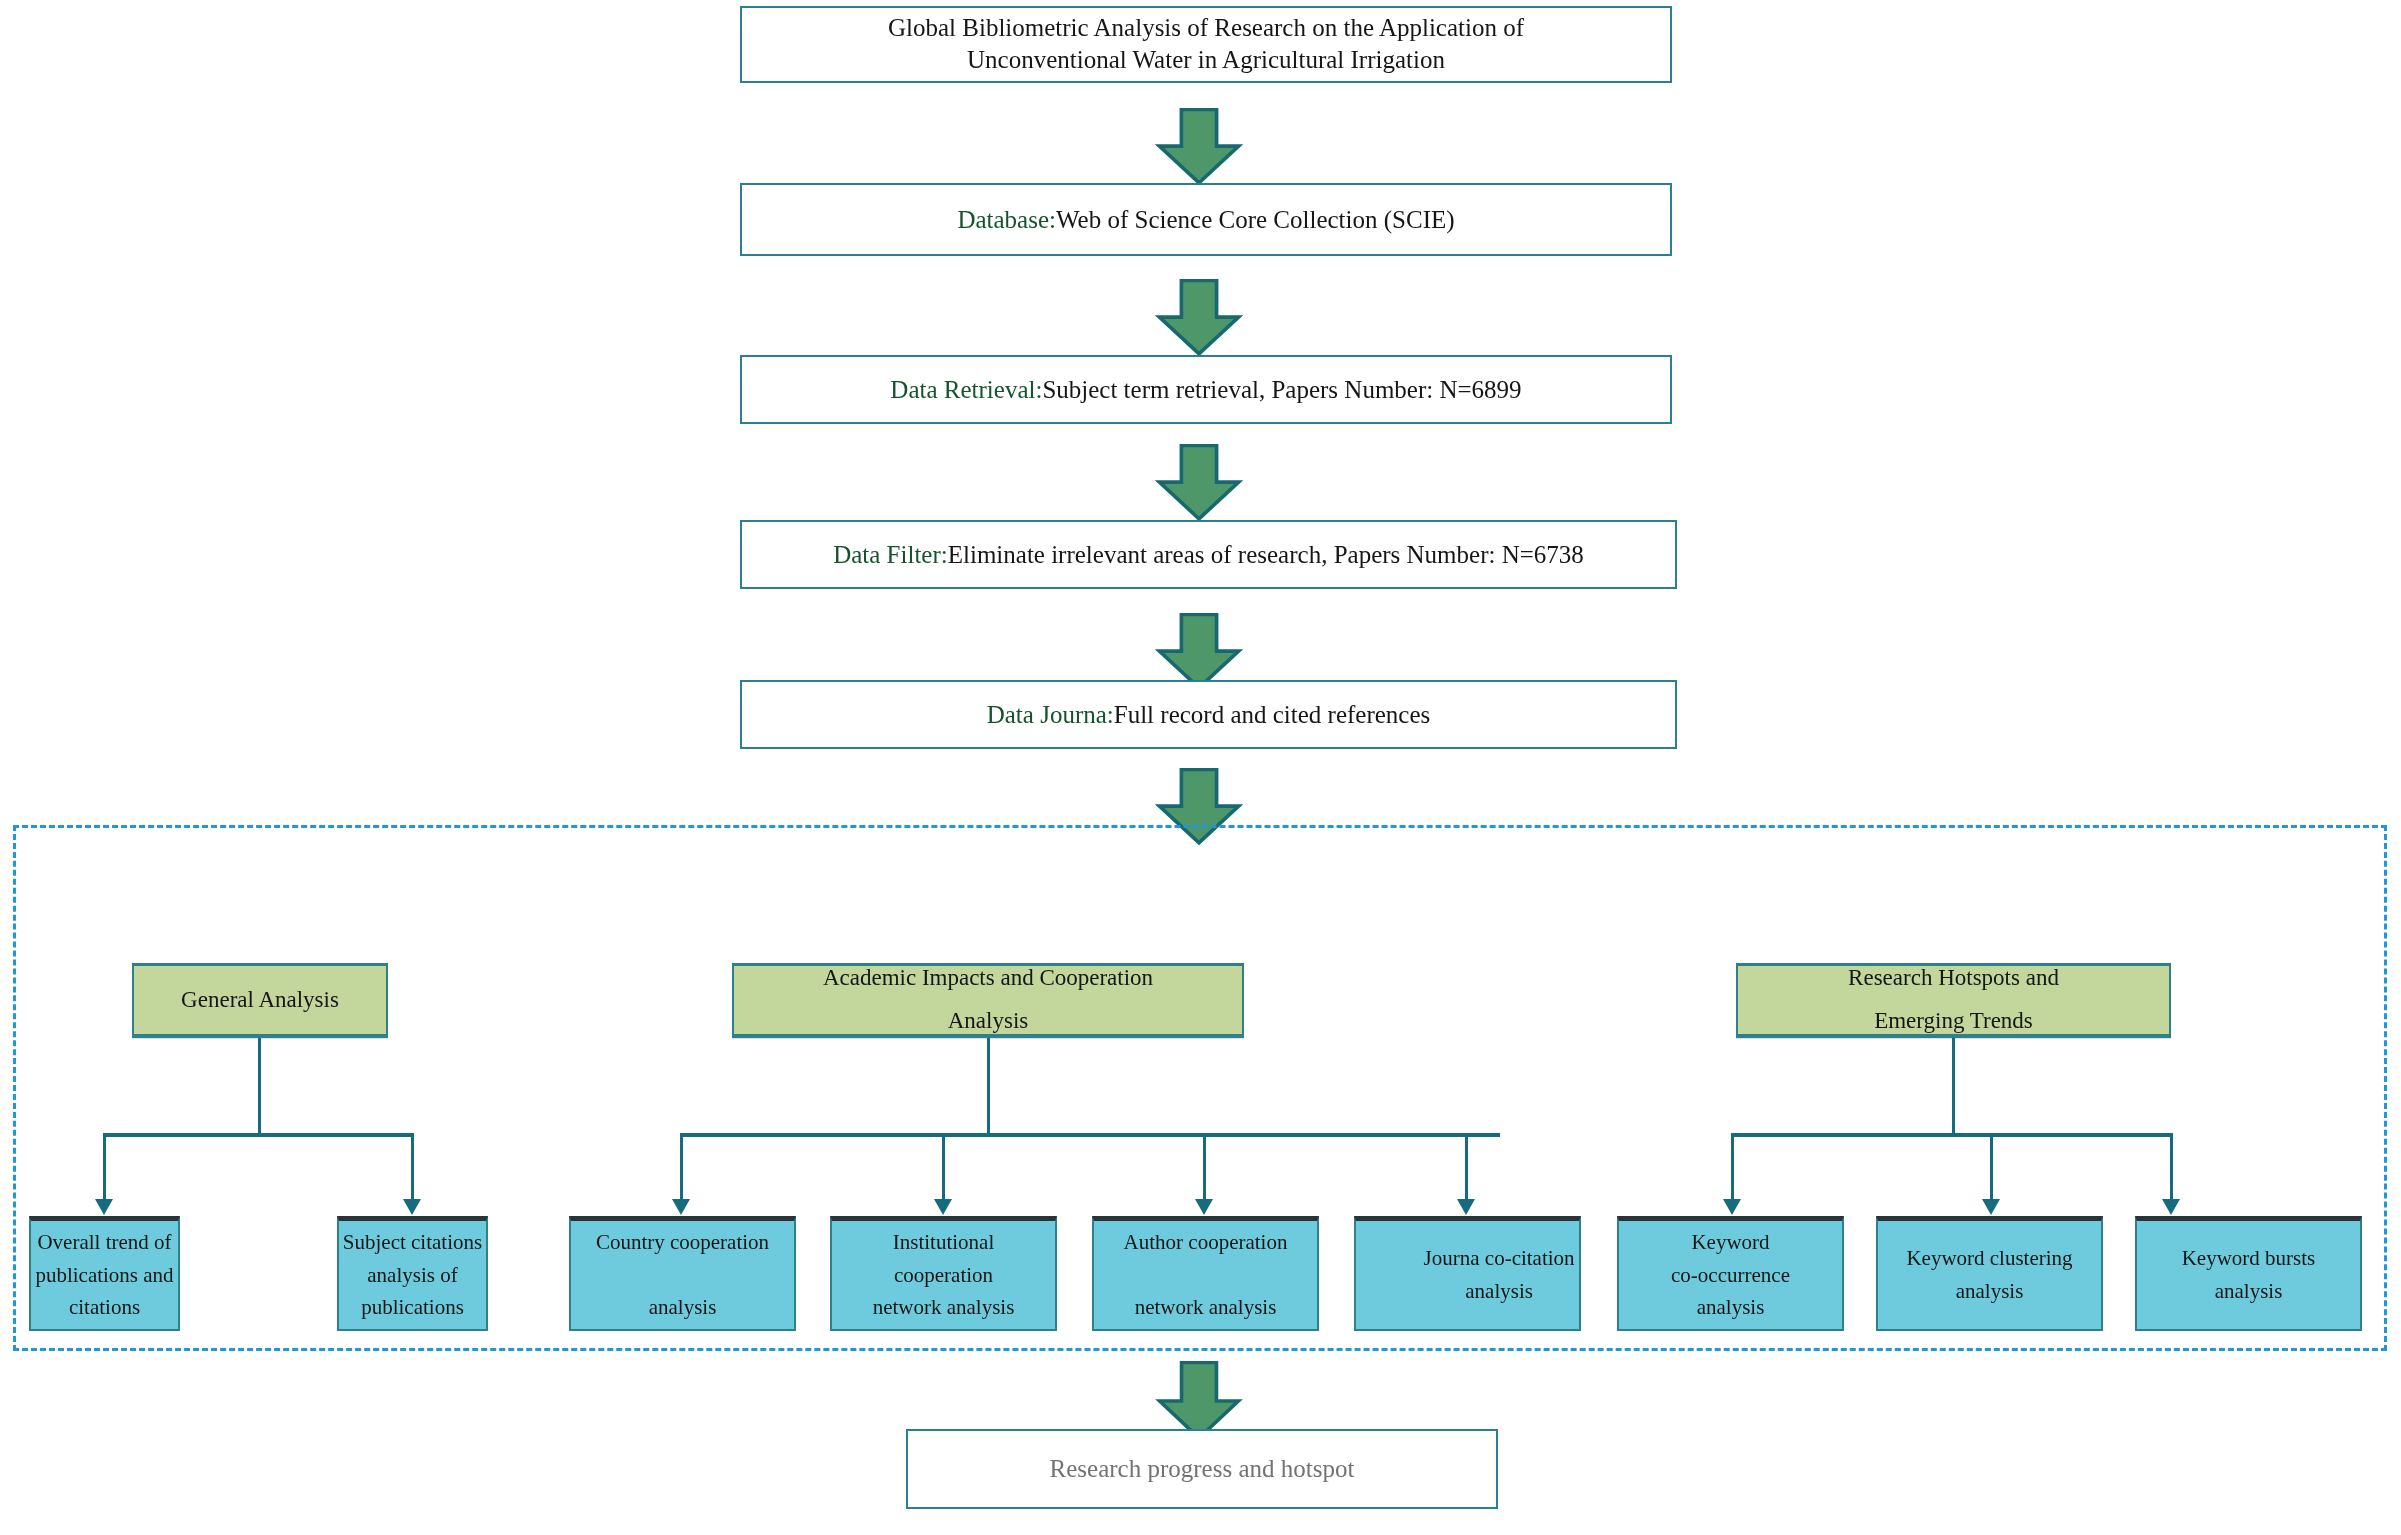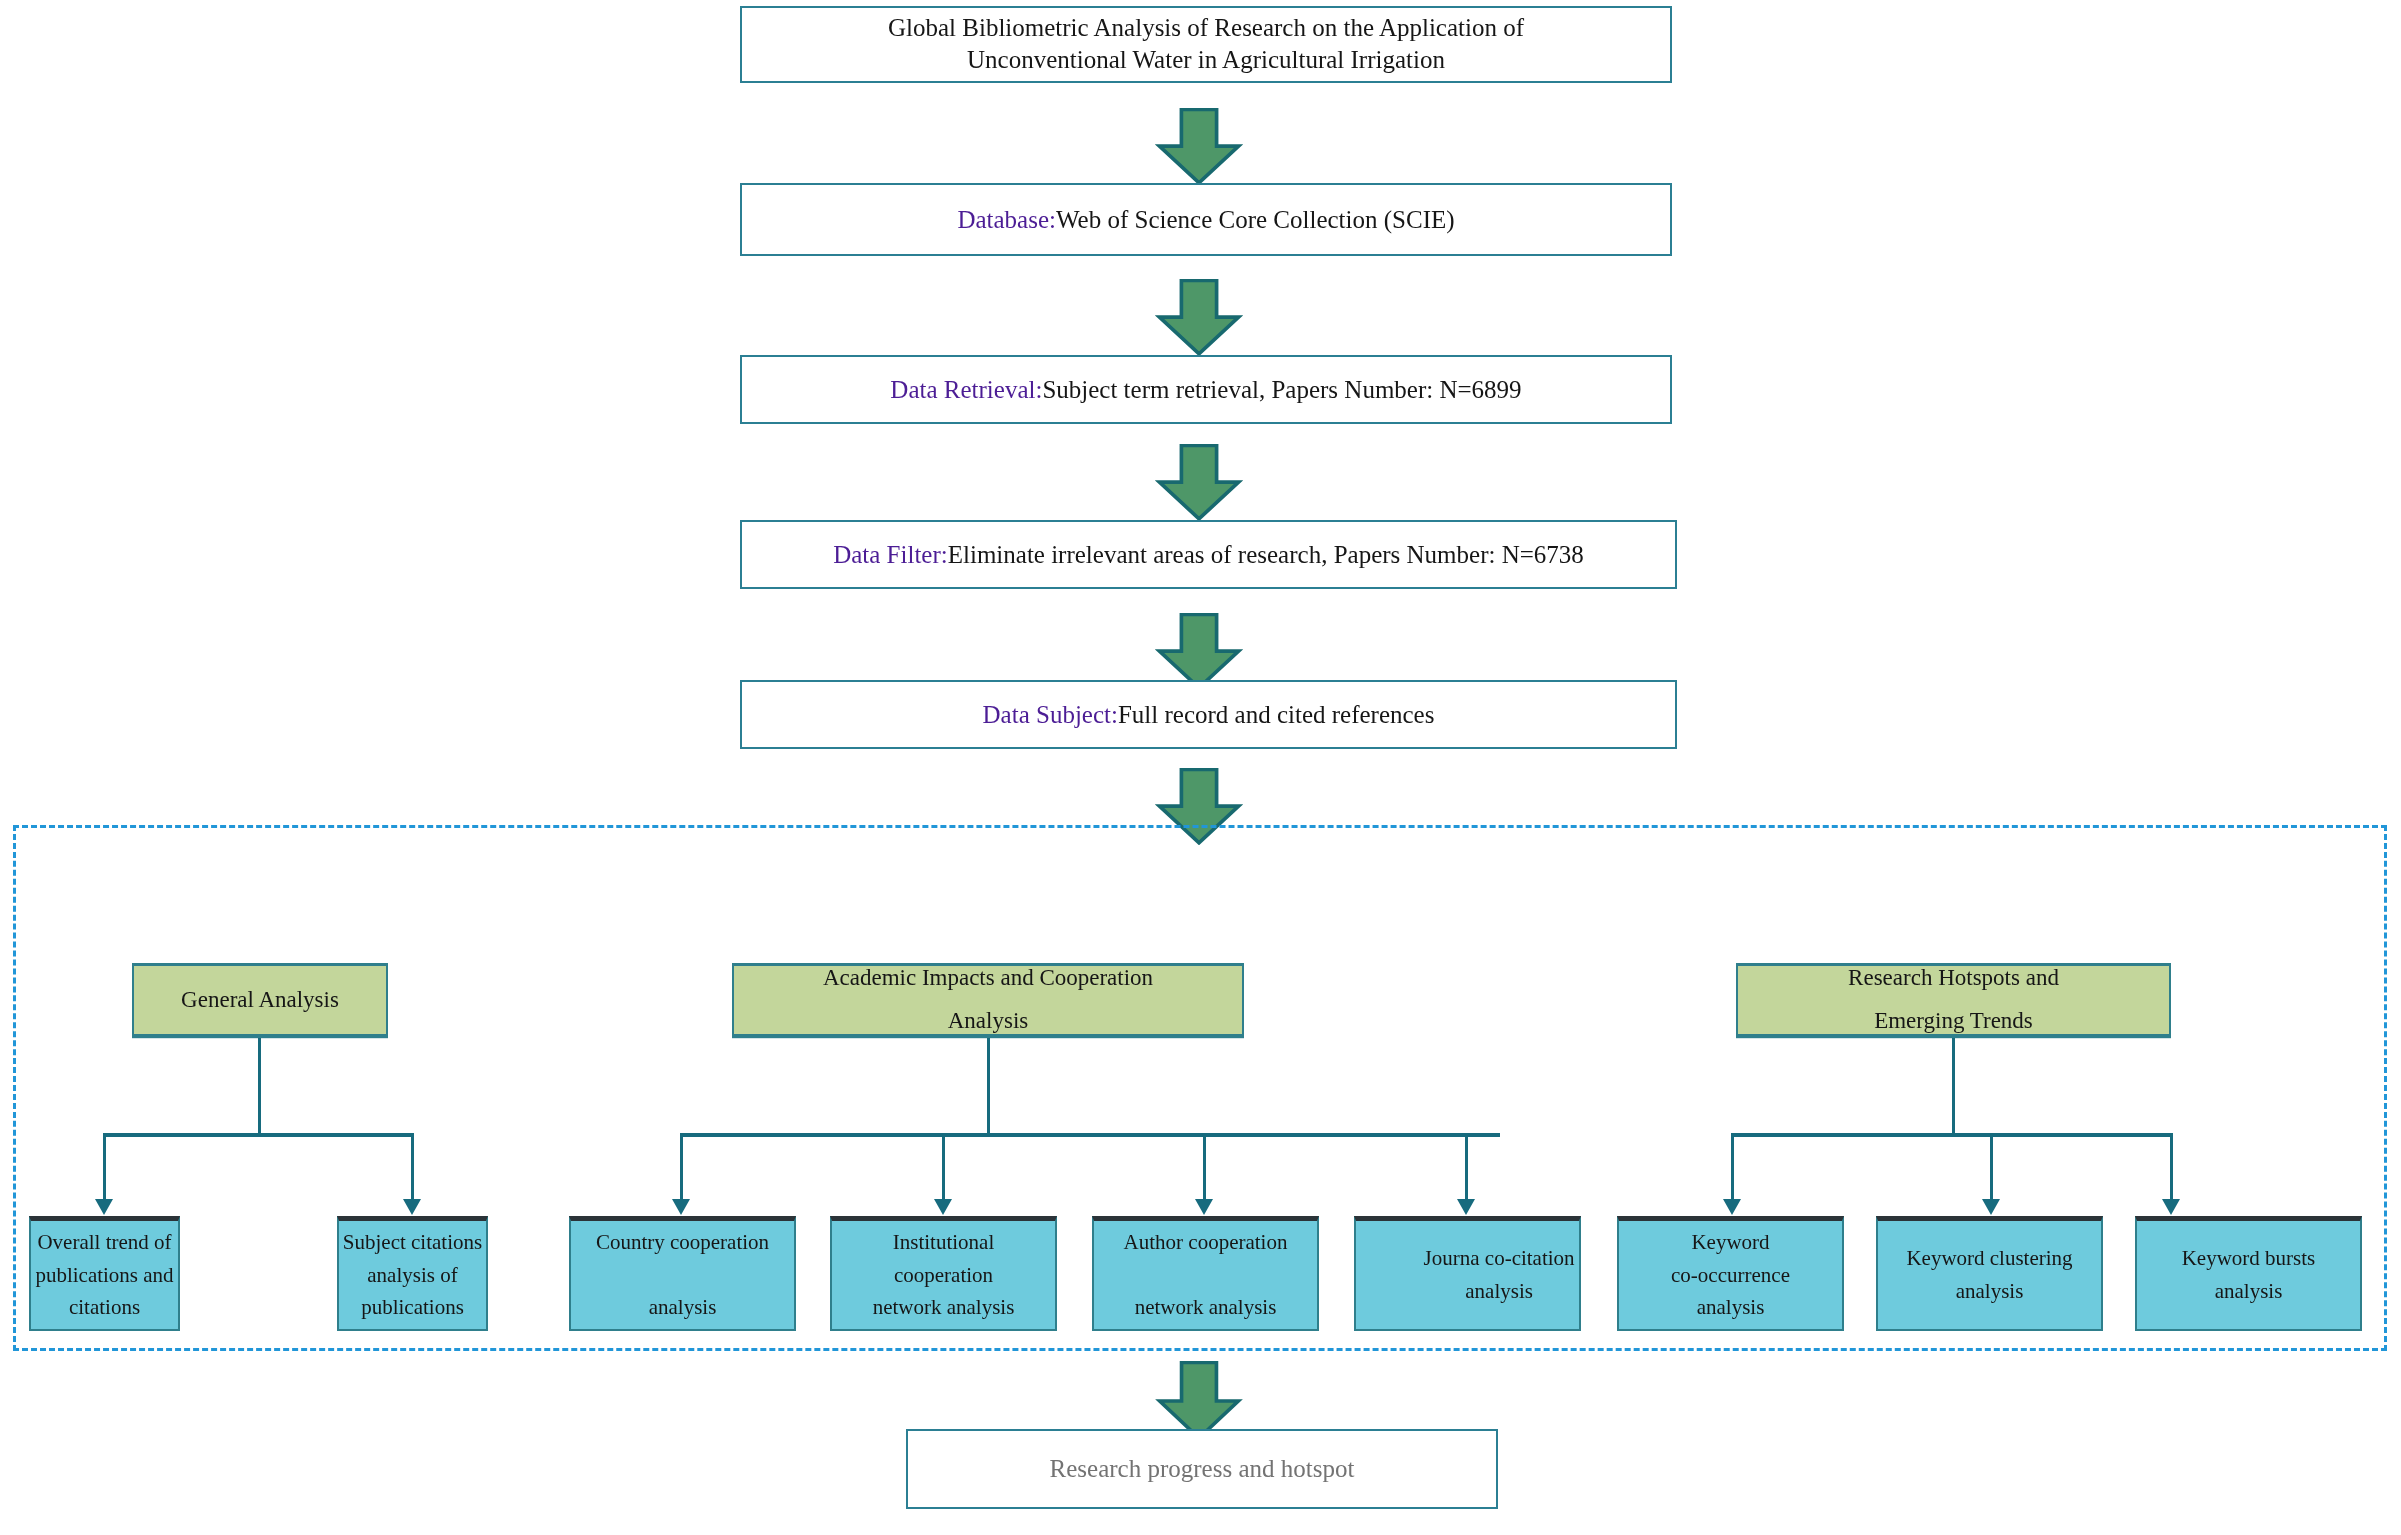--- a/index.html
+++ b/index.html
@@ -27,21 +27,21 @@
     display: flex;
     align-items: center;
     justify-content: center;
     text-align: center;
     color: #161616;
     font-size: 25px;
     line-height: 1.28;
     padding: 2.9px 13px;
   }
   .flow-box .lbl {
-    color: #4c1d95;
+    color: #14532d;
     white-space: pre;
   }
   .flow-box .rest {
     color: #161616;
     white-space: pre;
   }
   .flow-box.all-blue,
   .flow-box.all-blue .rest {
     color: #737373;
   }
@@ -162,21 +162,21 @@
       <span class="rest">Eliminate irrelevant areas of research, Papers Number: N=6738</span>
   </div>
 
   <div class="block-arrow" style="left:1155px; top:613px;">
     <svg width="88" height="77" viewBox="0 0 120 105">
       <polygon points="36,2 84,2 84,52 114,52 60,102 6,52 36,52" fill="#4e9768" stroke="#18696f" stroke-width="5"></polygon>
     </svg>
   </div>
 
   <div class="flow-box" style="left:740px; top:680px; width:937px; height:69px;">
-    <span class="lbl">Data Subject:</span>
+    <span class="lbl">Data Journa:</span>
       <span class="rest">Full record and cited references</span>
   </div>
 
   <div class="block-arrow" style="left:1155px; top:768px;">
     <svg width="88" height="77" viewBox="0 0 120 105">
       <polygon points="36,2 84,2 84,52 114,52 60,102 6,52 36,52" fill="#4e9768" stroke="#18696f" stroke-width="5"></polygon>
     </svg>
   </div>
 
   <div class="dashed-region" style="left:13px; top:825px; width:2374px; height:526px;"></div>

